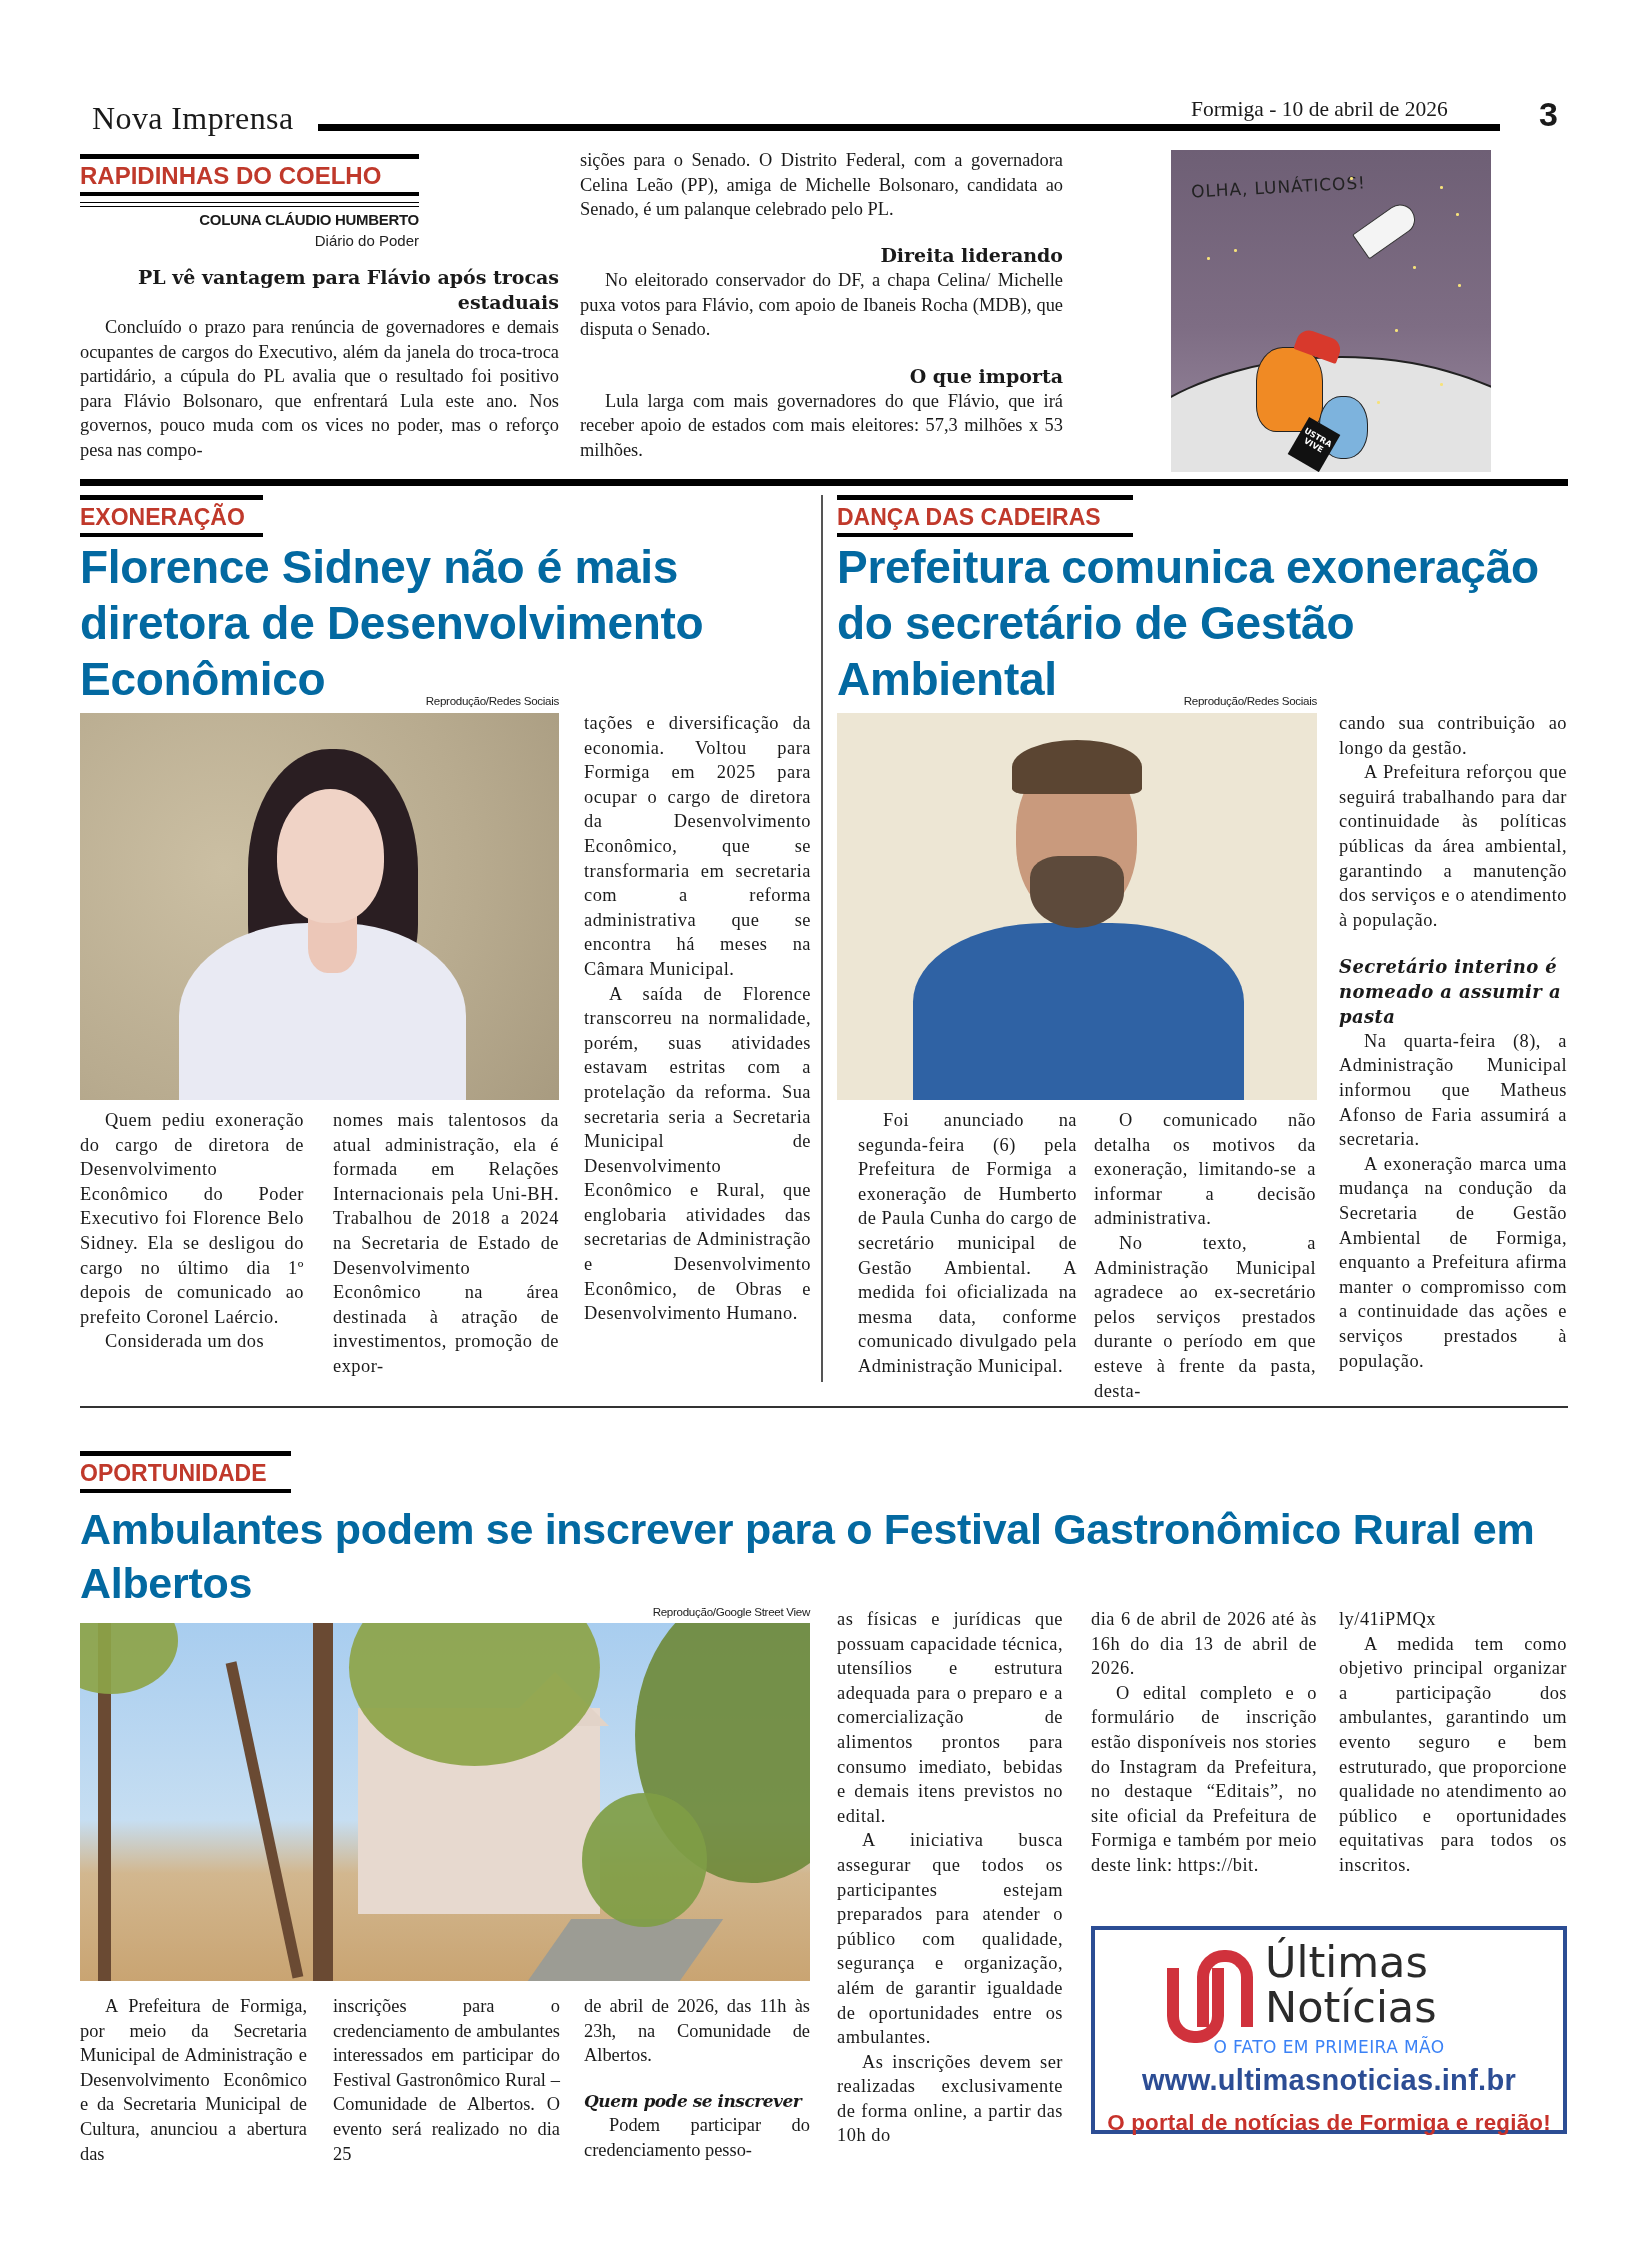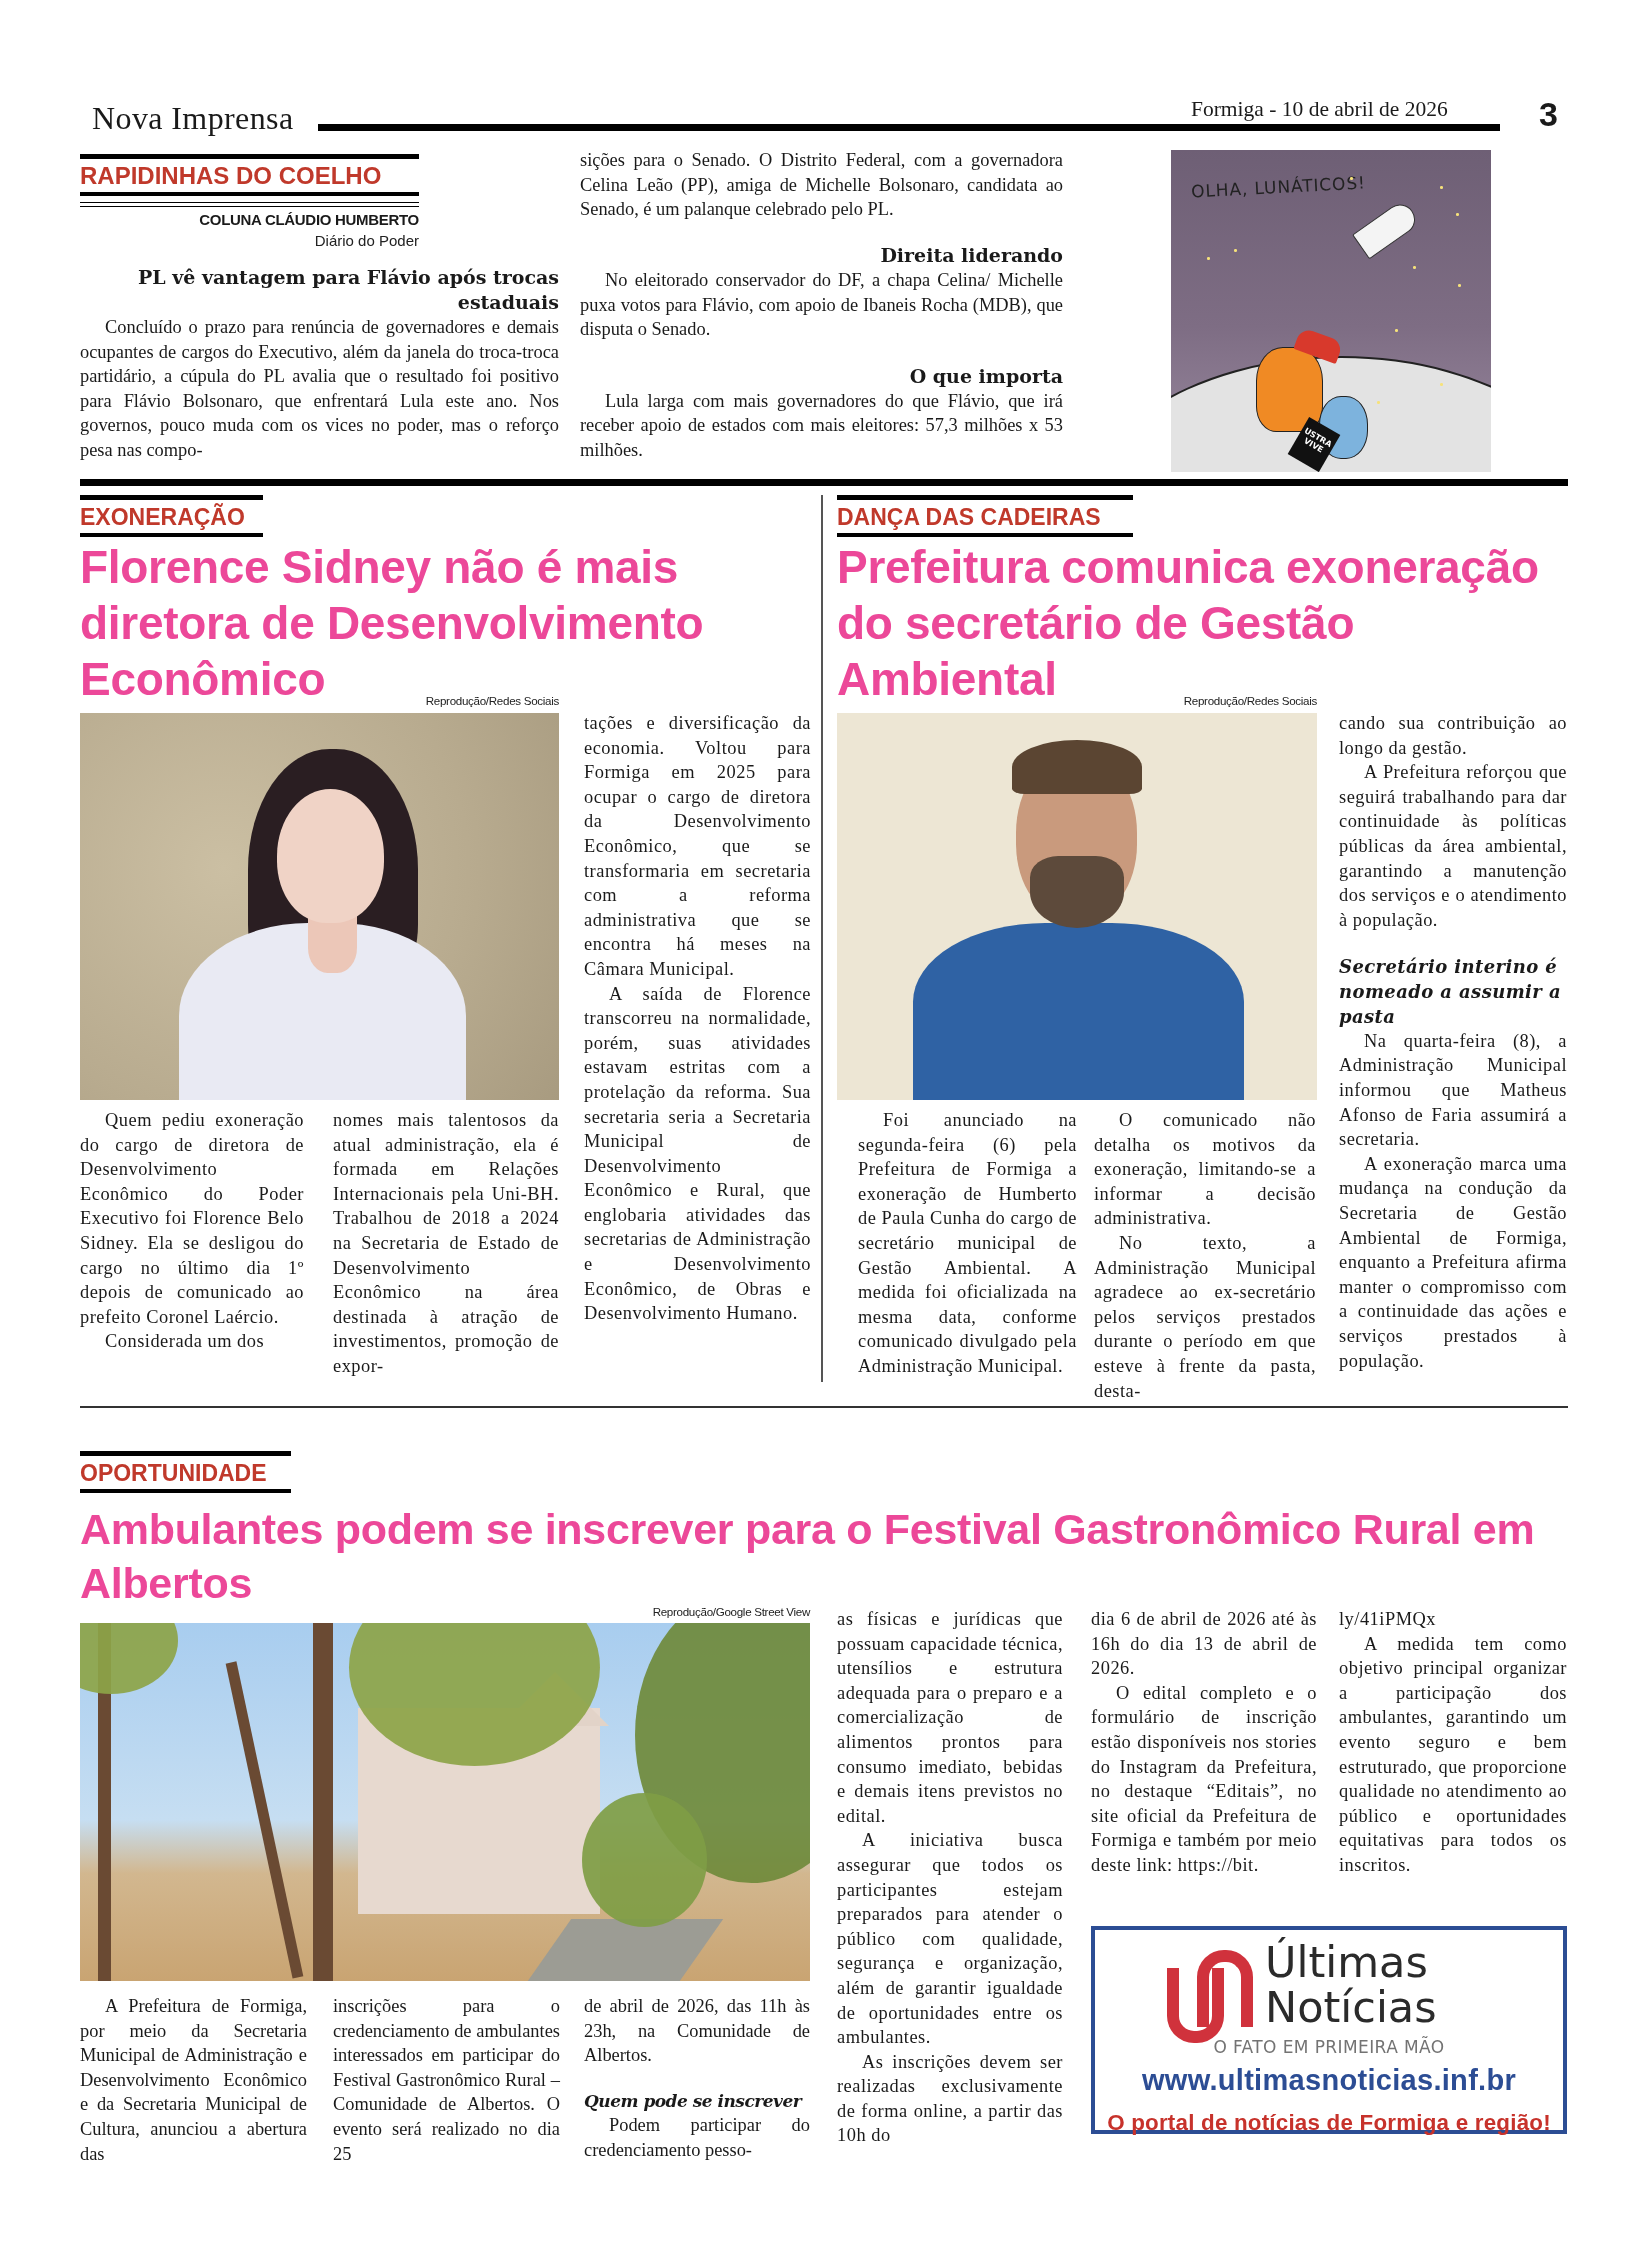--- a/index.html
+++ b/index.html
@@ -43,21 +43,21 @@
   #cartoon .cap { position: absolute; left: 125px; top: 184px; width: 45px; height: 23px; background: #d8392c; border-radius: 12.5px 12.5px 1.8px 1.8px; transform: rotate(20deg); }
   #cartoon .blue { position: absolute; left: 148px; top: 246px; width: 49px; height: 63px; background: #7db3dd; border-radius: 45%; border: 1.8px solid #222; }
   #cartoon .sign { position: absolute; left: 125px; top: 273px; width: 36px; height: 43px; background: #111; color: #fff; font-family: "DejaVu Sans", sans-serif; font-size: 8px; font-weight: bold; text-align: center; padding-top: 9px; transform: rotate(30deg); }
   #cartoon .star { position: absolute; width: 2.7px; height: 2.7px; background: #f6e27a; border-radius: 50%; }
 
   #top-rule { left: 80px; top: 479px; width: 1488px; height: 7.2px; background: #000; }
 
   
   #a1-kicker { left: 80px; top: 495px; width: 183px; }
   #a2-kicker { left: 837px; top: 495px; width: 296px; }
-  .headline { font-family: "Liberation Sans", sans-serif; font-weight: bold; color: #ec4899; font-size: 46px; line-height: 56px; letter-spacing: -0.3px; }
+  .headline { font-family: "Liberation Sans", sans-serif; font-weight: bold; color: #0369a1; font-size: 46px; line-height: 56px; letter-spacing: -0.3px; }
   #a1-headline { left: 80px; top: 539px; width: 716px; }
   #a2-headline { left: 837px; top: 539px; width: 730px; }
   .credit { font-family: "Liberation Sans", sans-serif; font-size: 11.6px; color: #222; text-align: right; letter-spacing: -0.3px; }
   #a1-credit { left: 80px; top: 694px; width: 479px; }
   #a2-credit { left: 837px; top: 694px; width: 480px; }
   #col-divider { left: 821px; top: 495px; width: 1.8px; height: 887px; background: #555; }
 
   .photo { overflow: hidden; }
   #a1-photo { left: 80px; top: 713px; width: 479px; height: 387px; background: radial-gradient(circle at 30% 40%, #cbbfa3 0%, #b8ab8f 60%, #a89b80 100%); }
   #a1-photo .hair { position: absolute; left: 168px; top: 36px; width: 170px; height: 251px; background: #2a1e22; border-radius: 48% 48% 30% 30%; }
@@ -101,21 +101,21 @@
   #a3-col5 { left: 1091px; top: 1607px; width: 226px; }
   #a3-col6 { left: 1339px; top: 1607px; width: 228px; }
 
   
   #ad-box { left: 1091px; top: 1926px; width: 476px; height: 208px; border: 4.5px solid #2c4d94; background: #fff; }
   #ad-logo-mark { position: absolute; left: 72px; top: 19.7px; width: 86px; height: 93px; }
   #ad-logo-mark .u1 { position: absolute; left: 0; top: 18px; width: 57px; height: 75px; border: 12.5px solid #d0323c; border-top: none; border-radius: 0 0 27px 27px; }
   #ad-logo-mark .n1 { position: absolute; left: 30px; top: 0; width: 56px; height: 77px; border: 12.5px solid #d0323c; border-bottom: none; border-radius: 27px 27px 0 0; }
   #ad-title1 { position: absolute; left: 170px; top: 9px; font-family: "DejaVu Sans", sans-serif; font-size: 43px; line-height: 47px; color: #2b2b2b; }
   #ad-title2 { position: absolute; left: 170px; top: 54px; font-family: "DejaVu Sans", sans-serif; font-size: 43px; line-height: 47px; color: #2b2b2b; }
-  #ad-tagline { position: absolute; left: 0; top: 107px; width: 100%; text-align: center; font-family: "DejaVu Sans", sans-serif; font-size: 17px; letter-spacing: 0.4px; color: #737373; }
+  #ad-tagline { position: absolute; left: 0; top: 107px; width: 100%; text-align: center; font-family: "DejaVu Sans", sans-serif; font-size: 17px; letter-spacing: 0.4px; color: #3b82f6; }
   #ad-url { position: absolute; left: 0; top: 134px; width: 100%; text-align: center; font-family: "Liberation Sans", sans-serif; font-weight: bold; font-size: 29px; color: #2c4d94; letter-spacing: 0.3px; }
   #ad-slogan { position: absolute; left: 0; top: 168px; width: 100%; text-align: center; font-family: "Liberation Sans", sans-serif; font-weight: bold; font-size: 22.4px; color: #c7322b; letter-spacing: 0.2px; margin-top: 12px; }
 </style>
 </head>
 <body>
 
 <div class="abs" id="masthead-name">Nova Imprensa</div>
 <div class="abs" id="masthead-rule"></div>
 <div class="abs" id="masthead-date">Formiga - 10 de abril de 2026</div>
 <div class="abs" id="page-number">3</div>

